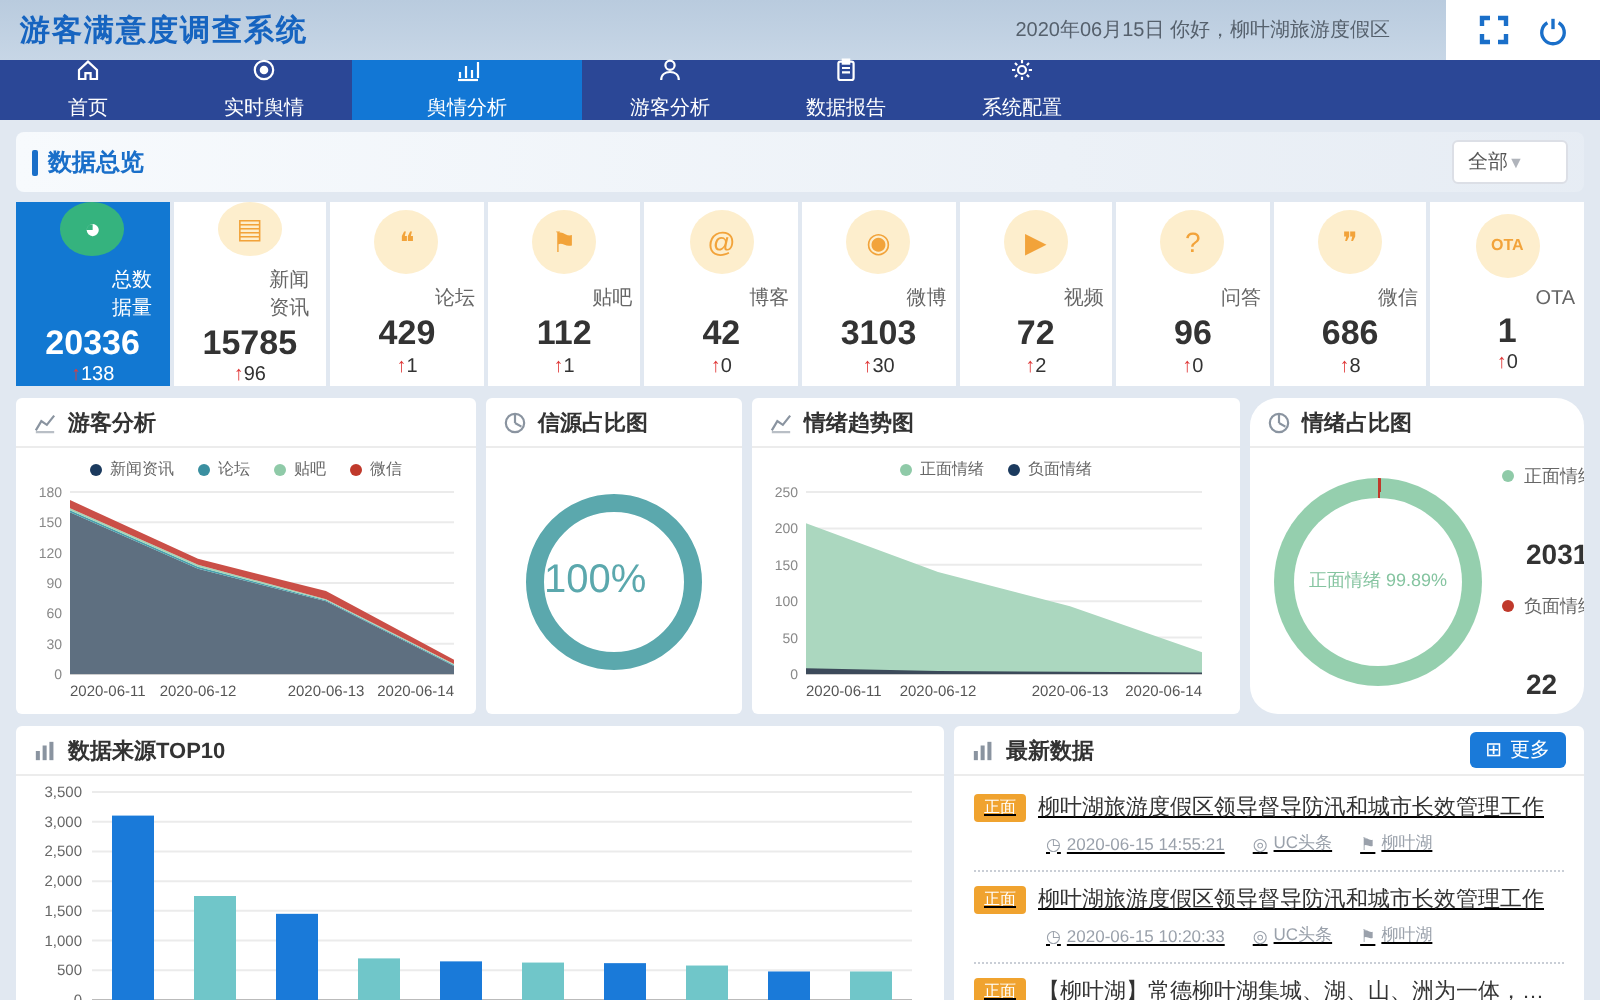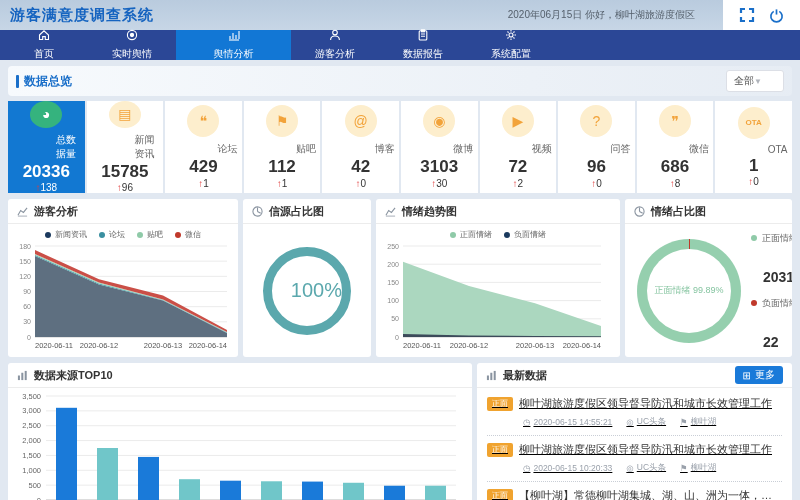--- a/index.html
+++ b/index.html
@@ -32,26 +32,26 @@
   .stat-change .arrow { color:#e03b3b; font-weight:bold; }
   .stat-card.active { background:#1278d2; }
   .stat-card.active .stat-icon { background:#35b37e; color:#fff; }
   .stat-card.active .stat-label, .stat-card.active .stat-value, .stat-card.active .stat-change { color:#fff; }
   
   .charts-row { margin:6px 8px 0; display:flex; gap:5px; height:158px; }
   .panel { background:#fff; border-radius:3px; overflow:hidden; display:flex; flex-direction:column; }
   .panel-header { height:25px; display:flex; align-items:center; gap:6px; padding:0 9px; border-bottom:1px solid #ececec; flex:none; }
   .panel-header .p-icon { color:#8a94a0; display:flex; }
   .panel-title { font-size:11px; font-weight:bold; color:#333; }
-  .p1 { width:230px; } .p2 { width:128px; } .p3 { width:244px; } .p4 { flex:1; }
+  .p1 { width:230px; } .p2 { width:128px; } .p3 { width:244px; } .p4 { flex:1;border-radius:14px; }
   .legend-row { display:flex; justify-content:center; gap:12px; padding:5px 0 0; }
   .lg { display:flex; align-items:center; gap:4px; font-size:8px; color:#666; }
   .lg i { width:6px; height:6px; border-radius:50%; display:inline-block; }
   .donut-wrap { flex:1; display:flex; align-items:center; justify-content:center; }
-  .donut-teal { width:88px; height:88px; border-radius:50%; border:9px solid #5ba8ad; display:flex; align-items:center; justify-content:flex-end; }
+  .donut-teal { width:88px; height:88px; border-radius:50%; border:9px solid #5ba8ad; display:flex; align-items:center; justify-content:flex-start; }
   .donut-teal span { font-size:20px; color:#5ba8ad; }
   .p4-body { flex:1; display:flex; align-items:center; padding:0 6px 0 12px; gap:10px; }
   .donut-green { width:104px; height:104px; border-radius:50%; position:relative; flex:none; }
   .donut-green .hole { position:absolute; inset:10px; background:#fff; border-radius:50%; display:flex; align-items:center; justify-content:center; }
   .donut-green .hole span { font-size:9px; color:#85c4a0; white-space:nowrap; }
   .p4-legend { display:flex; flex-direction:column; gap:12px; }
   .p4-legend .entry { font-size:9px; color:#666; }
   .p4-legend .entry .val { font-size:14px; font-weight:bold; color:#333; margin-left:12px;margin-top:24px; }
   .p4-legend .entry .dotlab { display:flex; align-items:center; gap:5px; }
   .p4-legend i { width:6px; height:6px; border-radius:50%; display:inline-block; }

